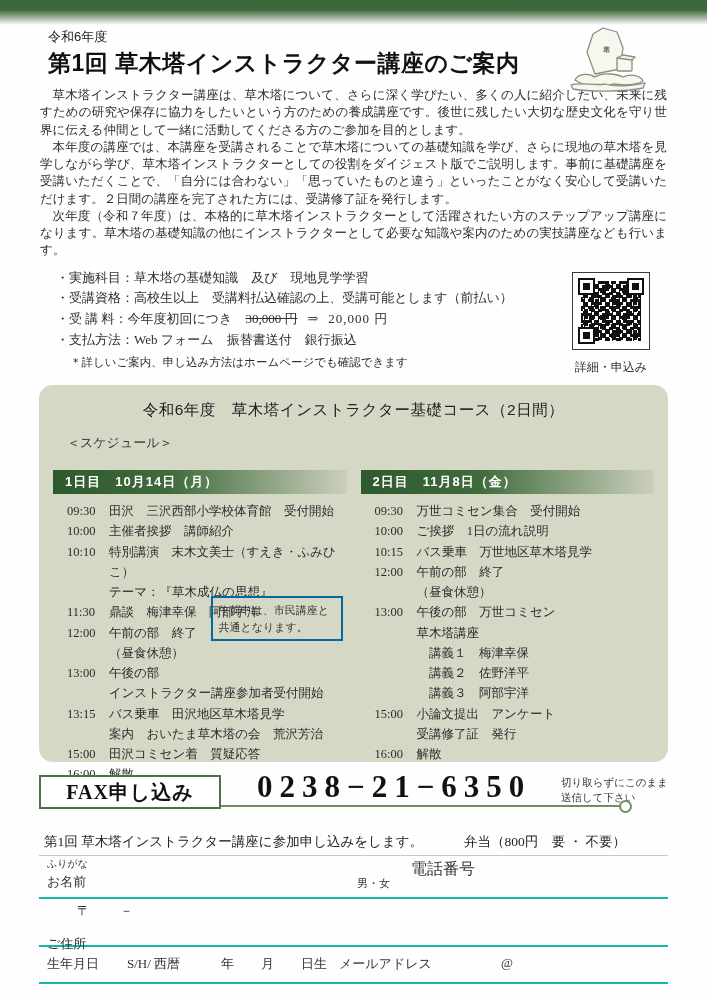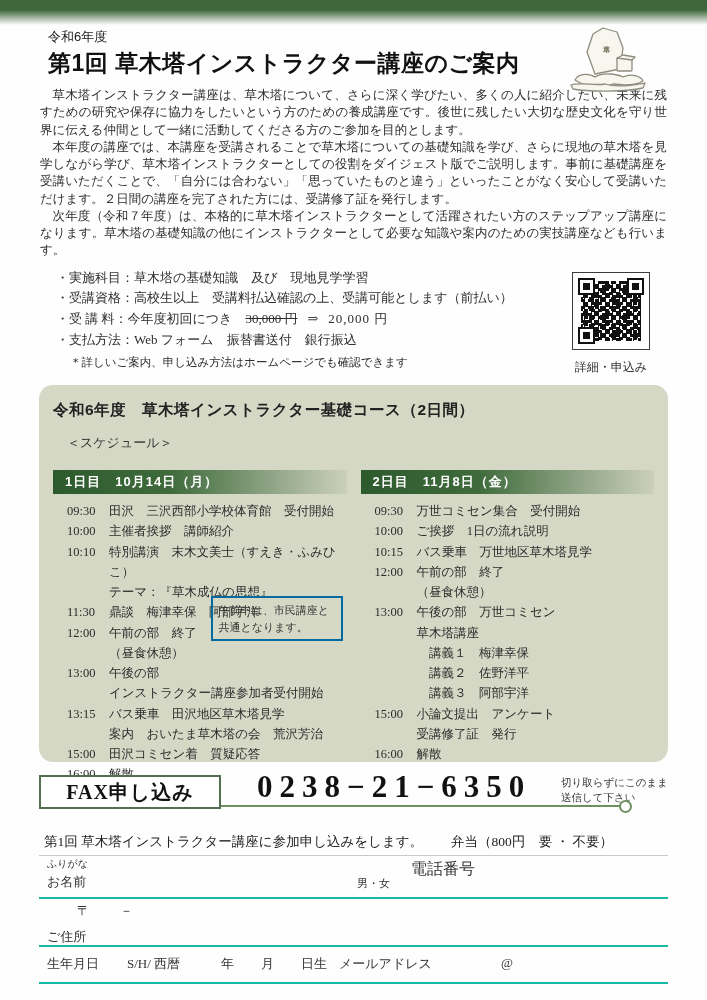--- a/index.html
+++ b/index.html
@@ -28,21 +28,21 @@
   .qr-noise{position:absolute;left:8px;top:8px;right:8px;bottom:8px;
     background:
       conic-gradient(#111 25%,transparent 0 50%,#111 0 75%,transparent 0) 0 0/7px 7px,
       conic-gradient(transparent 25%,#111 0 50%,transparent 0 75%,#111 0) 2px 3px/11px 9px;}
   .finder{position:absolute;width:13px;height:13px;border:2px solid #111;background:#fff;}
   .finder::after{content:"";position:absolute;left:3px;top:3px;width:7px;height:7px;background:#111;}
   .f-tl{left:5px;top:5px;} .f-tr{right:5px;top:5px;} .f-bl{left:5px;bottom:5px;}
   .qr-caption{font-size:12px;margin-top:9px;color:#333;}
   
   .course-box{margin:14px 39px 0;background:#d6d8c6;border-radius:14px;padding:15px 14px 16px;height:346px;position:relative;}
-  .box-title{font-weight:bold;font-size:15.5px;color:#222;
+  .box-title{text-align:center;font-weight:normal;font-size:15.5px;color:#222;
              font-family:"Liberation Sans","DejaVu Sans",sans-serif;letter-spacing:0.5px;}
   .sched-label{font-size:13px;margin:13px 0 18px 14px;color:#333;}
   .cols{display:flex;gap:14px;}
   .col{flex:1;position:relative;}
   .day-header{color:#fff;font-weight:bold;font-size:13px;padding:3px 12px;letter-spacing:1px;
       font-family:"Liberation Sans","DejaVu Sans",sans-serif;
       background:linear-gradient(90deg,#2d5a2d 0%,#3f6b3c 40%,rgba(130,150,120,0.12) 100%);}
   .rows{margin-top:7px;font-size:12.5px;line-height:1.62;color:#2b2b2b;}
   .srow{display:flex;}
   .st{width:42px;flex:none;margin-left:14px;}
@@ -52,32 +52,32 @@
   
   .fax-row{margin:13px 39px 0;position:relative;height:46px;}
   .fax-box{position:absolute;left:0;top:0;width:178px;height:30px;border:2px solid #51704f;background:#fff;
            text-align:center;line-height:30px;font-size:20px;font-weight:bold;letter-spacing:1px;color:#111;z-index:2;}
   .fax-number{position:absolute;left:218px;top:-6px;font-size:31px;font-weight:bold;letter-spacing:7px;color:#111;}
   .fax-side{position:absolute;right:0;top:0;font-size:10.5px;line-height:1.45;color:#333;}
   .fax-line{position:absolute;left:178px;right:48px;top:30px;border-top:2px solid #6f8f60;}
   .fax-line::after{content:"";position:absolute;right:-12px;top:-7px;width:9px;height:9px;
                    border:2px solid #6f8f60;border-radius:50%;background:#fff;}
   .apply-line{margin:12px 44px 0;font-size:13.5px;color:#222;display:flex;}
-  .apply-bento{margin-left:28px;}
+  .apply-bento{margin-left:41px;}
   
   .form{margin:4px 39px 0;border-top:1px solid #c9c9c9;}
   .frow{position:relative;border-bottom:2px solid #14b8a6;}
   .frow1{height:41px;} .frow2{height:46px;} .frow3{height:35px;}
   .furigana{position:absolute;left:8px;top:1px;font-size:10px;color:#333;}
   .name-label{position:absolute;left:8px;top:17px;font-size:13px;}
   .gender{position:absolute;left:318px;top:20px;font-size:11px;}
   .phone-label{position:absolute;left:372px;top:3px;font-size:16px;}
   .postal{position:absolute;left:38px;top:3px;font-size:13px;letter-spacing:2px;}
   .postal-dash{margin-left:28px;}
-  .address-label{position:absolute;left:8px;top:29px;font-size:13px;}
+  .address-label{position:absolute;left:8px;top:36px;font-size:13px;}
   .frow3 .cell{position:absolute;top:8px;font-size:13px;}
   .c-birth{left:8px;} .c-era{left:88px;} .c-year{left:182px;} .c-month{left:222px;}
   .c-day{left:262px;} .c-email{left:300px;} .c-at{left:462px;}
 </style>
 </head>
 <body>
 
 <div class="page">
 
   <div class="topbar"></div>

